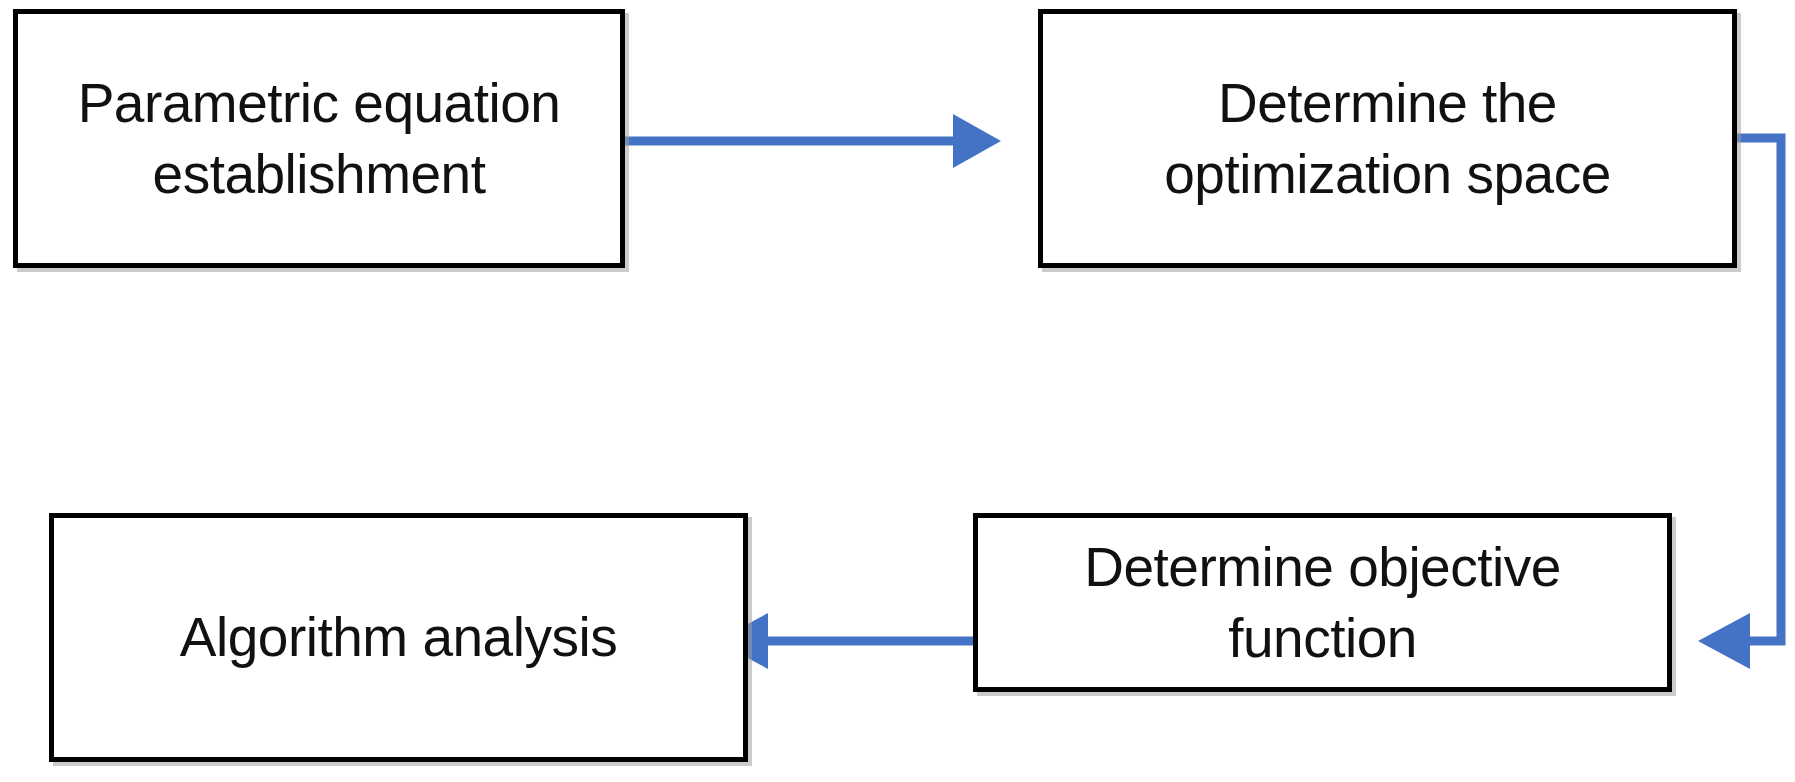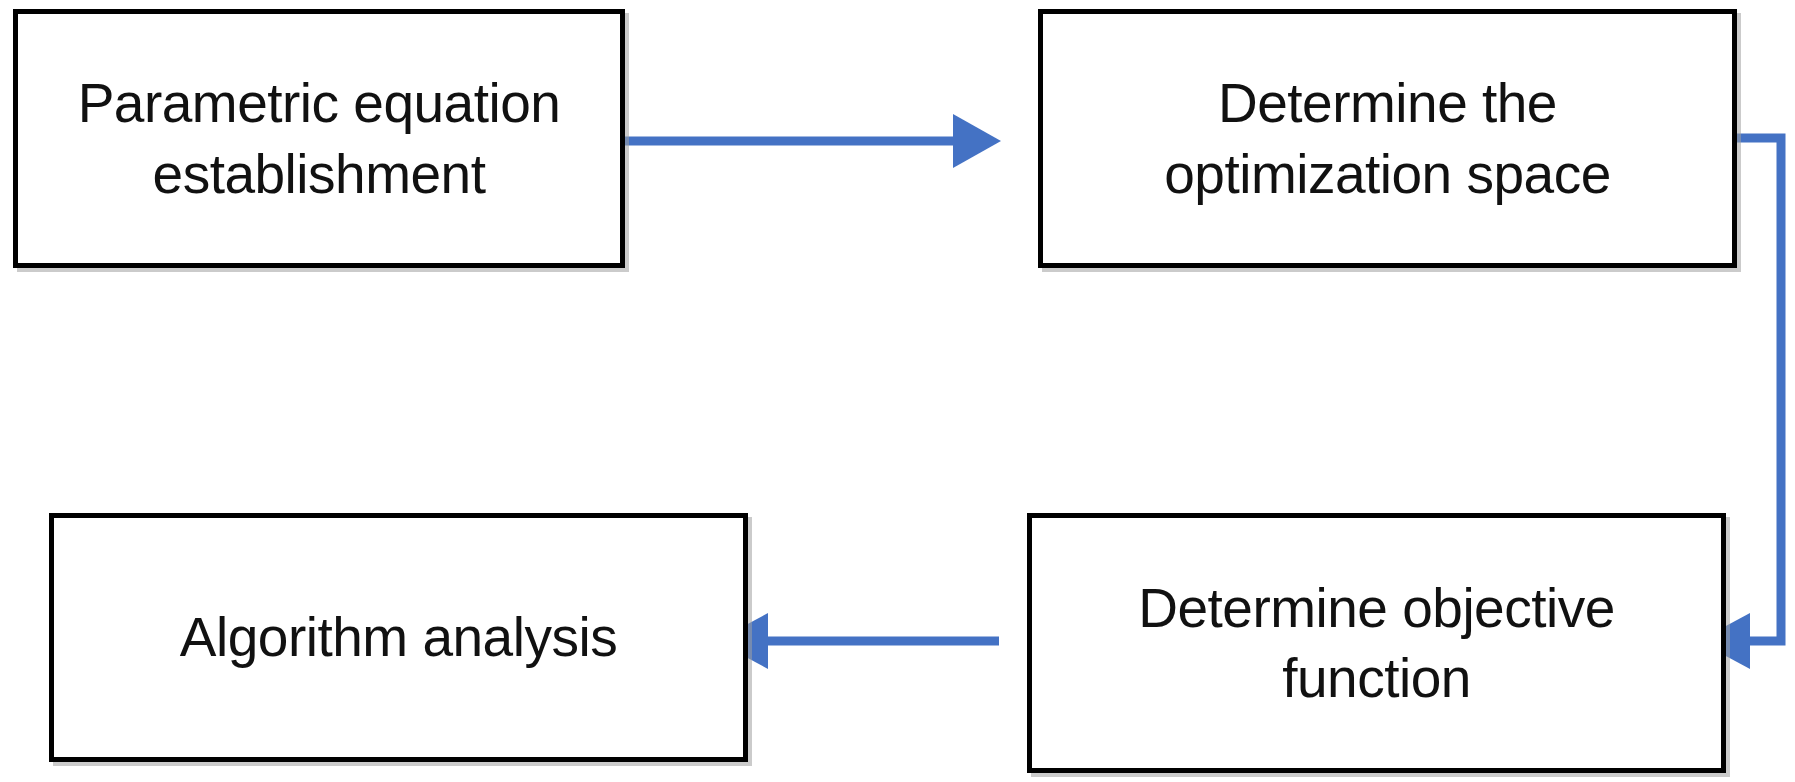--- a/index.html
+++ b/index.html
@@ -32,21 +32,21 @@
     font-size: 55px;
     line-height: 1.28;
     color: #111111;
     letter-spacing: -0.5px;
     padding: 0 18px;
     white-space: pre-line;
   }
   #node-param       { left: 13px;  top: 9px;   width: 612px; height: 259px; }
   #node-optspace    { left: 999px; top: 9px;   width: 699px; height: 259px; margin-left: 39px; }
   #node-algorithm   { left: 17px;  top: 513px; width: 699px; height: 249px; margin-left: 32px; }
-  #node-objective   { left: 1027px; top: 513px; width: 699px; height: 260px; }
+  #node-objective   { left: 973px; top: 513px; width: 699px; height: 179px; }
 
   #connectors {
     position: absolute;
     left: 0;
     top: 0;
     width: 1795px;
     height: 782px;
     pointer-events: none;
   }
 </style>

